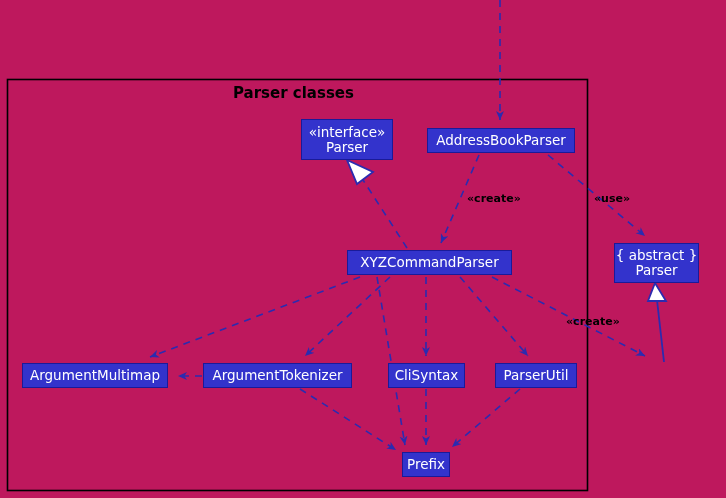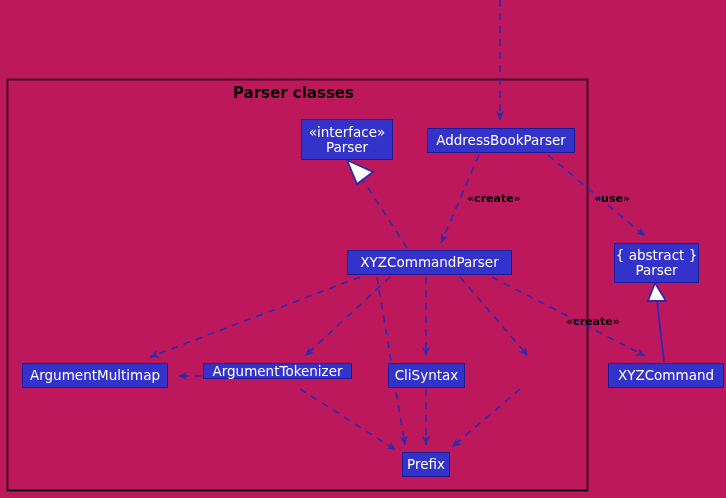--- a/index.html
+++ b/index.html
@@ -153,32 +153,32 @@
 
   <div class="uml-box" style="left:614px; top:243px; width:85px; height:40px;">
     <span class="line">{ abstract }</span>
     <span class="line">Parser</span>
   </div>
 
   <div class="uml-box" style="left:22px; top:363px; width:146px; height:25px;">
     <span class="line">ArgumentMultimap</span>
   </div>
 
-  <div class="uml-box" style="left:203px; top:363px; width:149px; height:16px;">
+  <div class="uml-box" style="left:203px; top:363px; width:149px; height:25px;">
     <span class="line">ArgumentTokenizer</span>
   </div>
 
   <div class="uml-box" style="left:388px; top:363px; width:77px; height:25px;">
     <span class="line">CliSyntax</span>
   </div>
 
+  <div class="uml-box" style="left:495px; top:363px; width:82px; height:25px;">
+    <span class="line">ParserUtil</span>
+  </div>
 
-  <div class="uml-box" style="left:608px; top:363px; width:116px; height:25px;">
-    <span class="line">XYZCommand</span>
-  </div>
 
   <div class="uml-box" style="left:402px; top:452px; width:48px; height:25px;">
     <span class="line">Prefix</span>
   </div>
 
   <div class="edge-label" style="left:467px; top:192px;">«create»</div>
   <div class="edge-label" style="left:594px; top:192px;">«use»</div>
   <div class="edge-label" style="left:566px; top:315px;">«create»</div>
 
 </div>

